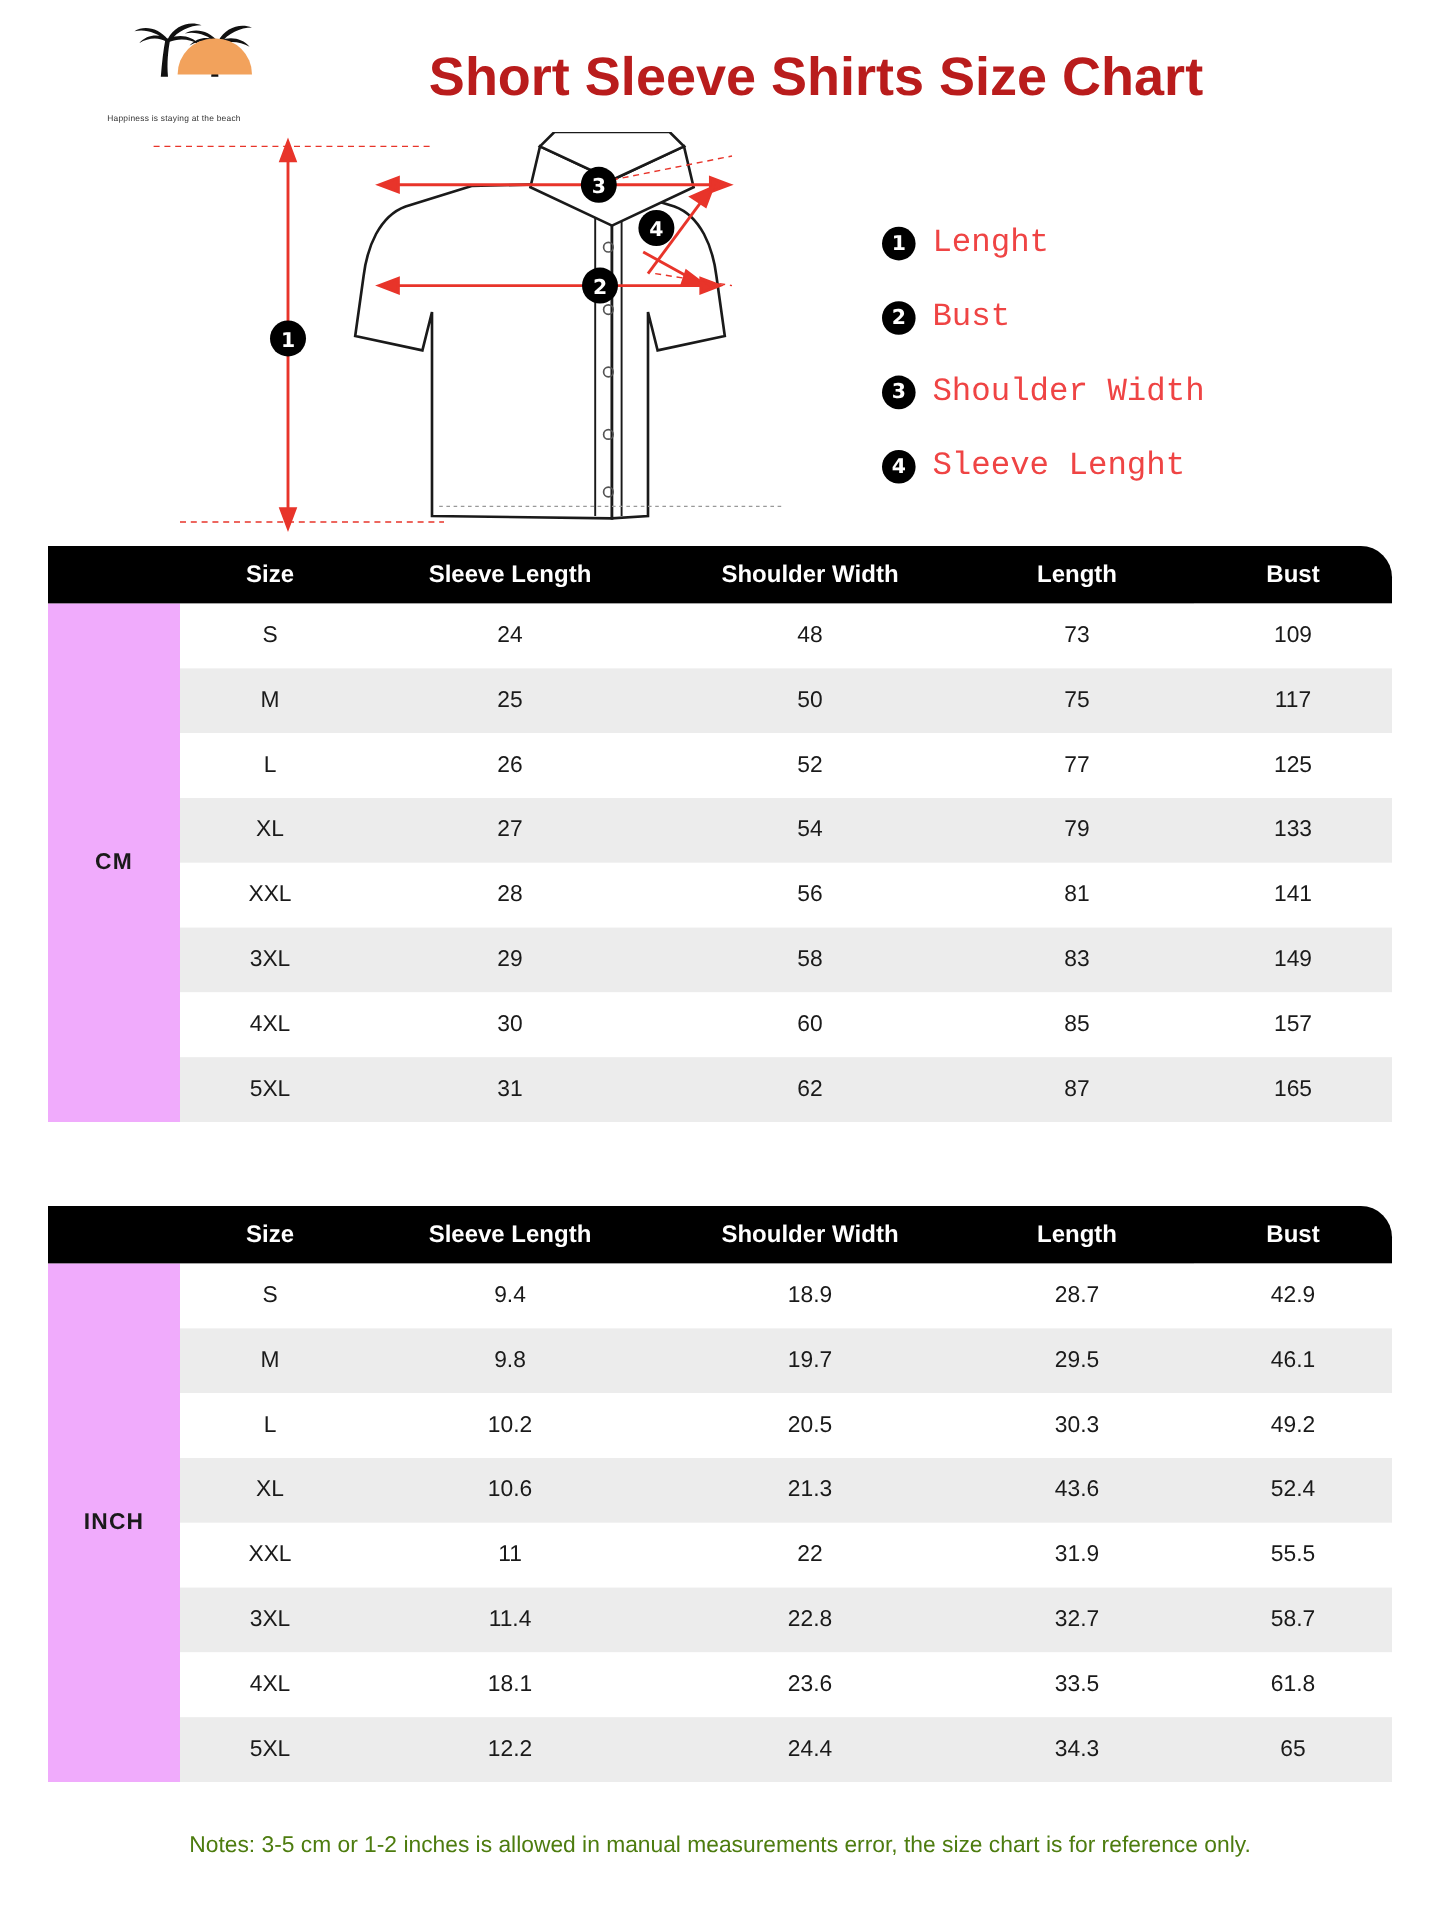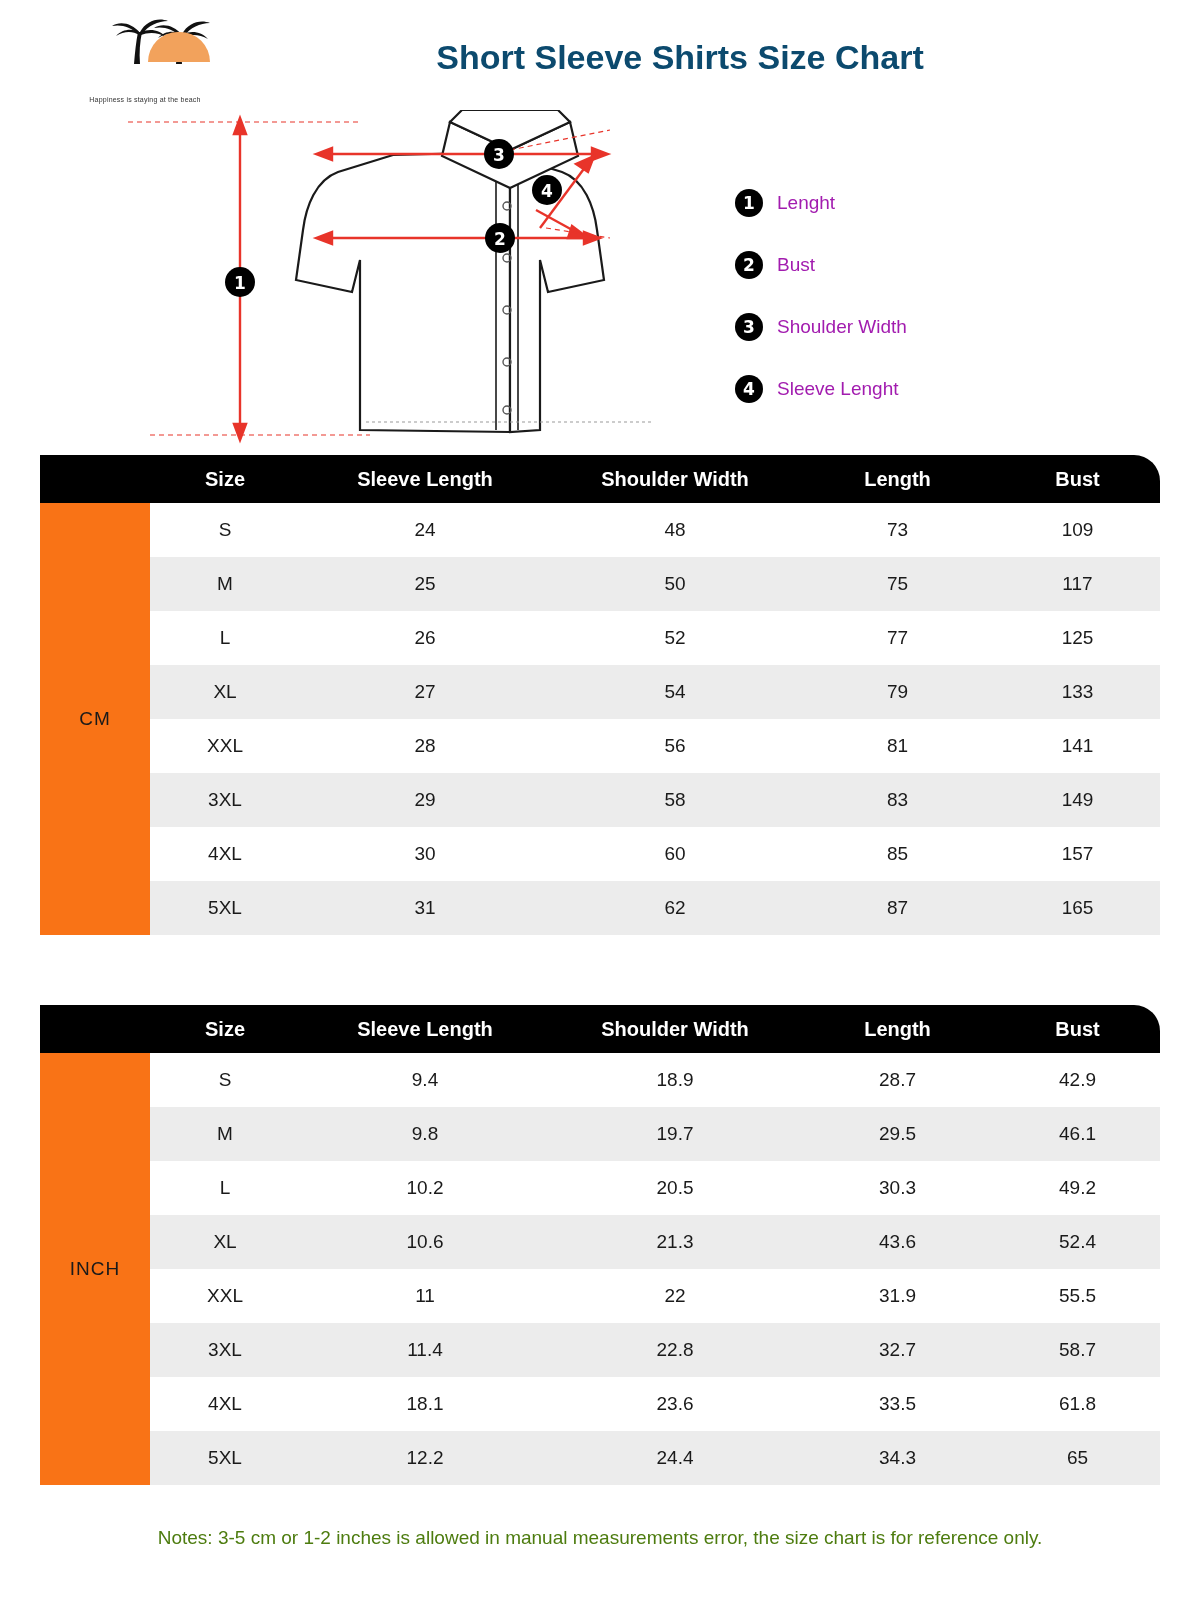--- a/index.html
+++ b/index.html
@@ -57,23 +57,23 @@
     text-align: center;
     font-size: 7px;
     color: #333;
     letter-spacing: 0.2px;
   }
   .title {
     position: absolute;
     left: 280px; top: 38px;
     width: 800px;
     text-align: center;
-    font-size: 34px;
+    font-size: 45px;
     font-weight: bold;
-    color: #0c4a6e;
+    color: #b91c1c;
   }
 
   
   .diagram {
     position: relative;
     height: 345px;
   }
   .shirt-svg { position: absolute; left: 110px; top: 0px; }
 
   .legend {
@@ -87,21 +87,21 @@
   }
   .bullet {
     width: 28px; height: 28px;
     border-radius: 50%;
     background: #000; color: #fff;
     font-size: 17px; font-weight: bold;
     display: flex; align-items: center; justify-content: center;
     margin-right: 14px;
     font-family: "DejaVu Sans", sans-serif;
   }
-  .legend-label { font-size: 19px; color: #a21caf; }
+  .legend-label { font-size: 27px; color: #ef4444; font-family: Liberation Mono, monospace; }
 
   
   .table-wrap {
     position: relative;
     margin: 0 40px;
   }
   table.sz {
     width: 1120px;
     border-collapse: collapse;
     table-layout: fixed;
@@ -118,24 +118,24 @@
     background: #000;
     color: #fff;
     font-weight: bold;
     font-size: 20px;
     height: 48px;
   }
   table.sz thead th.unit-head { background: #000; }
   table.sz thead th:first-child { border-top-left-radius: 0; }
   table.sz thead th:last-child { border-top-right-radius: 26px; }
   td.unit {
-    background: #f97316;
+    background: #f0abfc;
     color: #fff;
     font-size: 31px;
-    font-weight: normal;
+    font-weight: bold;
     letter-spacing: 1px;
     vertical-align: middle;
   }
   tbody tr.odd td:not(.unit) { background: #ffffff; }
   tbody tr.even td:not(.unit) { background: #ececec; }
   tbody tr:last-child td:last-child { border-bottom-right-radius: 0; }
   .col-unit { width: 110px; }
   .col-size { width: 150px; }
   .col-sl   { width: 250px; }
   .col-sw   { width: 250px; }

